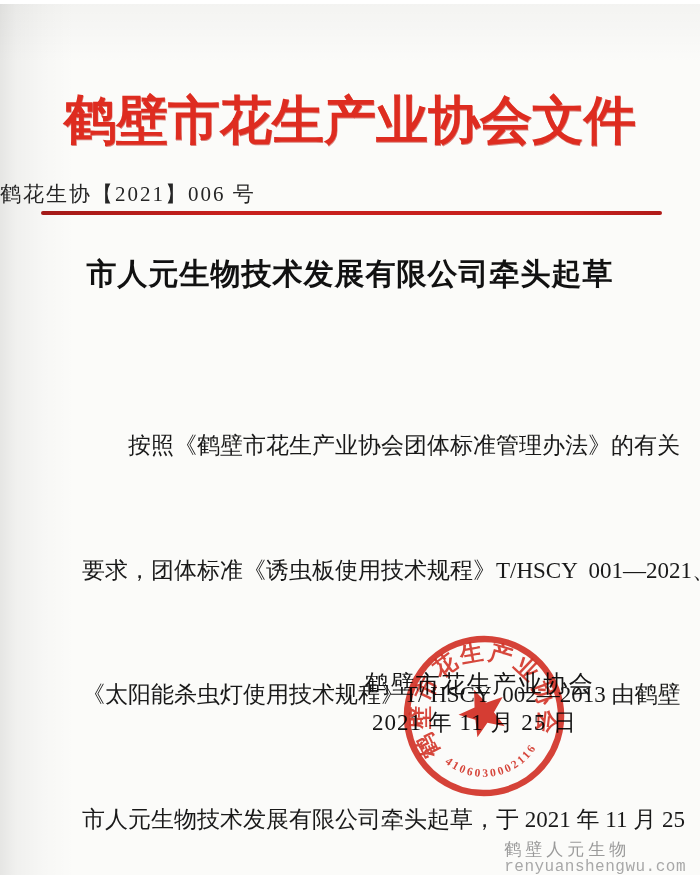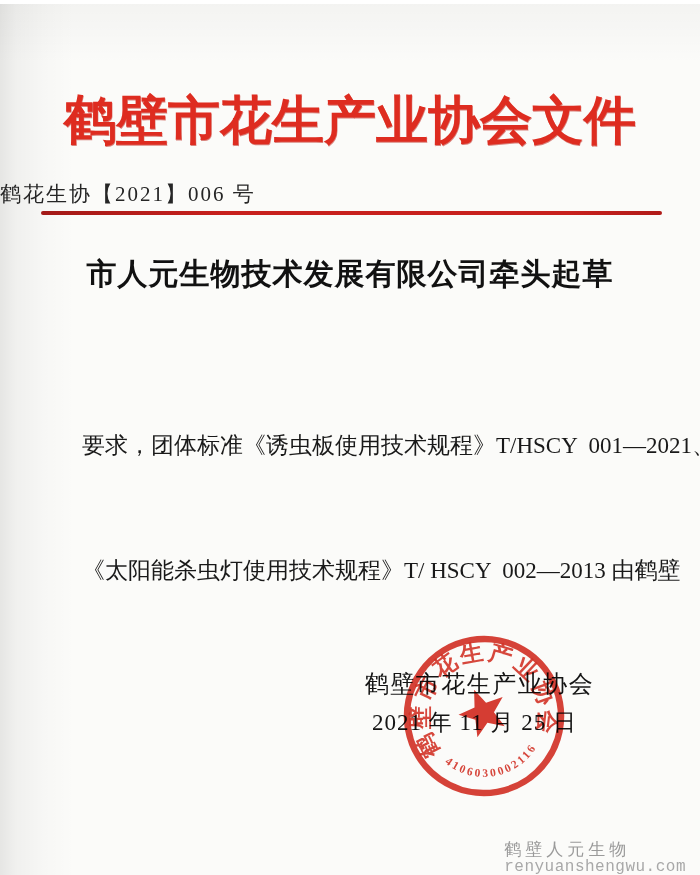--- a/index.html
+++ b/index.html
@@ -124,22 +124,24 @@
 
   <div class="banner-title">鹤壁市花生产业协会文件</div>
 
   <div class="doc-number">鹤花生协【2021】006 号</div>
 
   <div class="red-rule"></div>
 
   <div class="heading">市人元生物技术发展有限公司牵头起草</div>
 
   <div class="body-text">
+    <div class="body-line indent">按照《鹤壁市花生产业协会团体标准管理办法》的有关</div>
     <div class="body-line">要求，团体标准《诱虫板使用技术规程》T/HSCY  001—2021、</div>
     <div class="body-line">《太阳能杀虫灯使用技术规程》T/ HSCY  002—2013 由鹤壁</div>
+    <div class="body-line">市人元生物技术发展有限公司牵头起草，于 2021 年 11 月 25</div>
     
     
   </div>
 
   <div class="signature-org">鹤壁市花生产业协会</div>
 
   <div class="signature-date">2021 年 11 月 25 日</div>
 
   <div class="seal">
     <svg viewBox="-100 -100 200 200" xmlns="http://www.w3.org/2000/svg">

